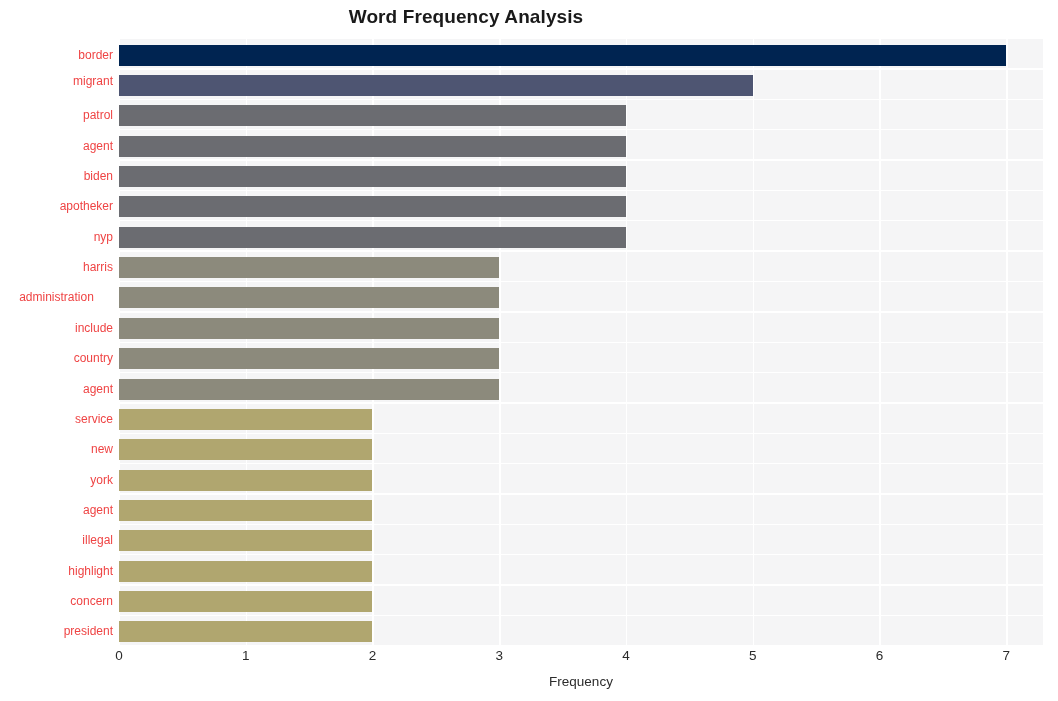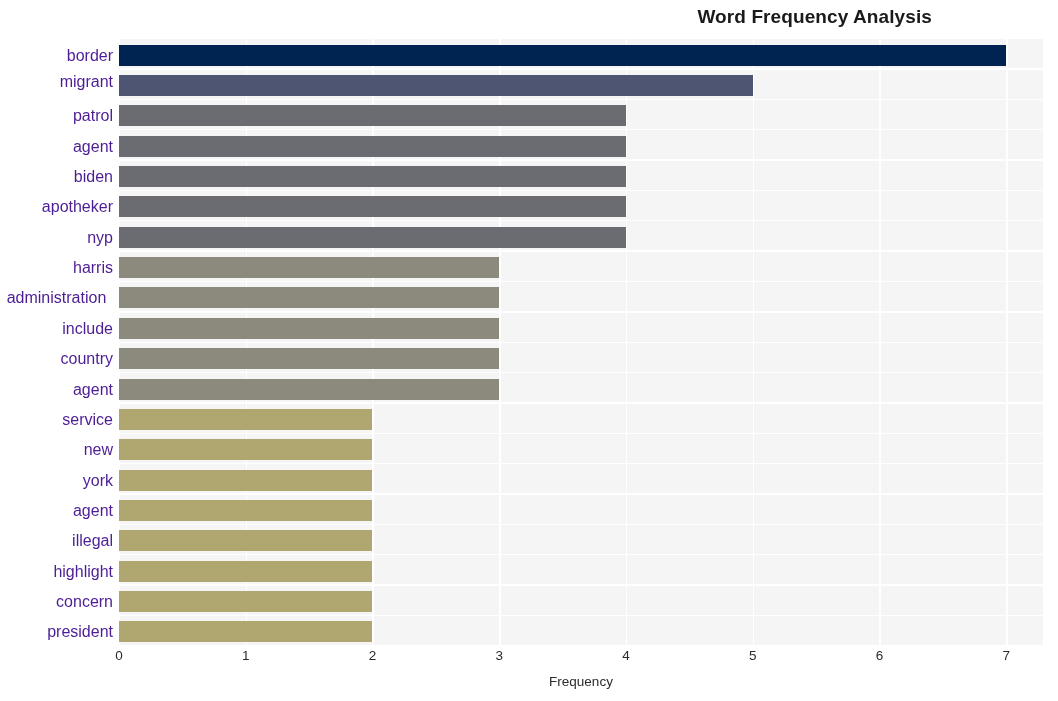--- a/index.html
+++ b/index.html
@@ -16,21 +16,21 @@
     width: 1058px;
     height: 701px;
     background: #ffffff;
     overflow: hidden;
   }
   #chart-title {
     position: absolute;
     left: 0;
     top: 6px;
     width: 932px;
-    text-align: right;
+    text-align: center;
     font-size: 19px;
     font-weight: bold;
     color: #1a1a1a;
     letter-spacing: 0.1px;
   }
   
   #plot-area {
     position: absolute;
     left: 119px;
     top: 38px;
@@ -61,22 +61,22 @@
     left: 0;
     top: 38px;
     width: 113px;
     height: 607px;
   }
   .ylabel {
     position: absolute;
     right: 0;
     width: 113px;
     text-align: right;
-    font-size: 16px;
-    color: #4c1d95;
+    font-size: 12px;
+    color: #ef4444;
     line-height: 21px;
     height: 21px;
     white-space: nowrap;
   }
   #xlabels {
     position: absolute;
     left: 0;
     top: 648px;
     width: 1058px;
     height: 22px;

